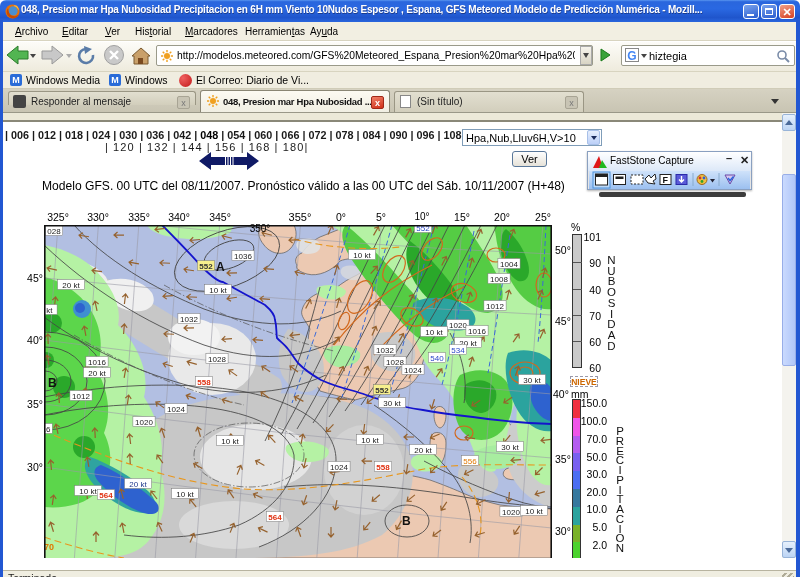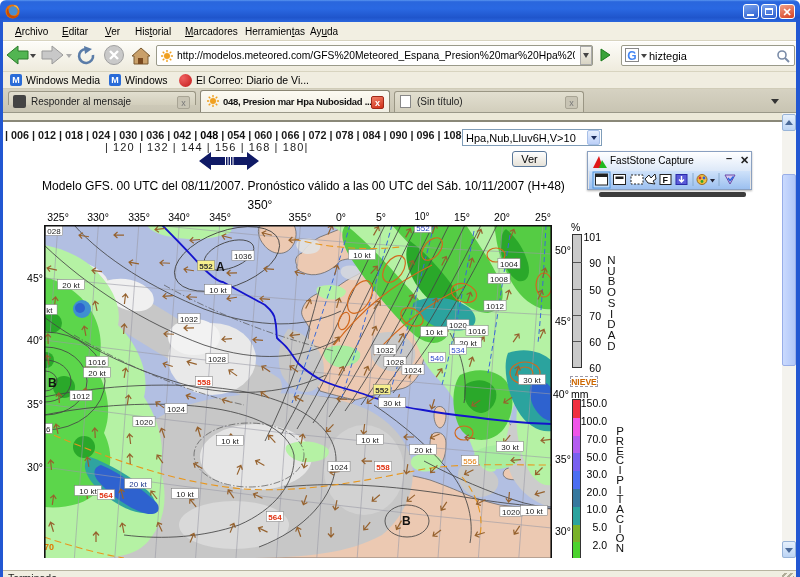--- a/index.html
+++ b/index.html
@@ -7,20 +7,21 @@
   <div style="position:absolute;left:0;top:0;width:800px;height:22px;background:linear-gradient(180deg,#5a96f0 0%,#2a66dd 8%,#2a68e2 40%,#1f55cc 80%,#2a66dd 100%);border-radius:6px 6px 0 0;"></div>
   <div style="position:absolute;left:0;top:20px;width:3px;height:552px;background:#2257d2;"></div>
   <div style="position:absolute;right:0;top:20px;width:4px;height:552px;background:#2257d2;"></div>
   <div style="position:absolute;left:0;bottom:0;width:800px;height:5px;background:#2257d2;"></div>
   <svg width="15" height="15" viewBox="0 0 16 16" style="position:absolute;left:5px;top:4px">
     <circle cx="8" cy="8" r="7.5" fill="#e87009"></circle>
     <circle cx="8.6" cy="7.4" r="4.9" fill="#4a8fd0"></circle>
     <path d="M3.2,4.5 C1.6,6.5 1.4,9.5 2.6,11.8 C4,14.2 6.8,15.6 9.6,15.2 C12,14.8 14,13.2 14.9,11 C13.4,12.6 11,13.3 8.8,12.8 C6.2,12.2 4.2,10 3.8,7.4 C3.6,6.4 3.7,5.4 3.2,4.5 Z" fill="#c94b00"></path>
     <path d="M9,2 C11.5,2.4 13.8,4.4 14.5,7 C15,5 14,2.8 12.2,1.7 C11.2,1.1 10,0.9 9,2 Z" fill="#f8bc40"></path>
   </svg>
+  <div style="position:absolute;left:21px;top:4px;width:715px;font-size:10px;font-weight:bold;color:#fff;white-space:nowrap;overflow:hidden;text-shadow:0.5px 0.5px 0 #1a3a8c;letter-spacing:-0.2px">048, Presion mar Hpa Nubosidad Precipitacion en 6H mm Viento 10Nudos Espesor , Espana, GFS Meteored Modelo de Predicción Numérica - Mozill...</div>
   <div style="position:absolute;left:743px;top:4px;width:16px;height:15px;background:linear-gradient(160deg,#7ba4ec,#2a5cd0);border:1px solid #fff;border-radius:3px">
       <div style="position:absolute;left:3px;bottom:2px;width:7px;height:2.5px;background:#fff"></div>
     </div>
   <div style="position:absolute;left:761px;top:4px;width:16px;height:15px;background:linear-gradient(160deg,#7ba4ec,#2a5cd0);border:1px solid #fff;border-radius:3px">
       <div style="margin:3px auto 0;width:8px;height:7px;border:1.5px solid #fff;border-top-width:2.5px"></div>
     </div>
   <div style="position:absolute;left:779px;top:4px;width:16px;height:15px;background:linear-gradient(160deg,#f0a088,#d64022);border:1px solid #fff;border-radius:3px;color:#fff;font-weight:bold;font-size:11px;text-align:center;line-height:14px">✕</div>
 
   <div style="position:absolute;left:3px;top:22px;width:793px;height:19px;background:#f2efe2;border-bottom:1px solid #d8d4c0;font-size:10px;color:#000">
     <span style="position:absolute;left:12px;top:4px"><u>A</u>rchivo</span>
@@ -879,21 +880,21 @@
 <text x="4" y="162" font-size="12" font-weight="bold" fill="#111" font-family="Liberation Sans,sans-serif">B</text>
 <text x="358" y="300" font-size="12" font-weight="bold" fill="#111" font-family="Liberation Sans,sans-serif">B</text>
 <text x="0" y="325" font-size="9" font-weight="bold" fill="#e07800" font-family="Liberation Sans,sans-serif">70</text>
 <path d="M0.8,333 L0.8,0.8 L507.2,0.8 L507.2,333" fill="none" stroke="#111" stroke-width="1.6"></path>
 </svg>
   <div style="position:absolute;left:58px;top:211px;transform:translateX(-50%);font-size:10.5px;color:#000">325°</div>
 <div style="position:absolute;left:98px;top:211px;transform:translateX(-50%);font-size:10.5px;color:#000">330°</div>
 <div style="position:absolute;left:139px;top:211px;transform:translateX(-50%);font-size:10.5px;color:#000">335°</div>
 <div style="position:absolute;left:179px;top:211px;transform:translateX(-50%);font-size:10.5px;color:#000">340°</div>
 <div style="position:absolute;left:220px;top:211px;transform:translateX(-50%);font-size:10.5px;color:#000">345°</div>
-<div style="position:absolute;left:260px;top:198px;transform:translateX(-50%);font-size:12px;color:#000">350°</div>
+<div style="position:absolute;left:260px;top:223px;transform:translateX(-50%);font-size:10px;color:#000">350°</div>
 <div style="position:absolute;left:300px;top:211px;transform:translateX(-50%);font-size:11px;color:#000">355°</div>
 <div style="position:absolute;left:341px;top:211px;transform:translateX(-50%);font-size:10.5px;color:#000">0°</div>
 <div style="position:absolute;left:381px;top:211px;transform:translateX(-50%);font-size:10.5px;color:#000">5°</div>
 <div style="position:absolute;left:422px;top:211px;transform:translateX(-50%);font-size:10px;color:#000">10°</div>
 <div style="position:absolute;left:462px;top:211px;transform:translateX(-50%);font-size:10.5px;color:#000">15°</div>
 <div style="position:absolute;left:502px;top:211px;transform:translateX(-50%);font-size:10.5px;color:#000">20°</div>
 <div style="position:absolute;left:543px;top:211px;transform:translateX(-50%);font-size:10.5px;color:#000">25°</div>
 <div style="position:absolute;left:43px;top:272px;transform:translateX(-100%);font-size:10.5px;color:#000">45°</div>
 <div style="position:absolute;left:43px;top:334px;transform:translateX(-100%);font-size:10.5px;color:#000">40°</div>
 <div style="position:absolute;left:43px;top:398px;transform:translateX(-100%);font-size:10.5px;color:#000">35°</div>
@@ -903,21 +904,21 @@
 <div style="position:absolute;left:555px;top:453px;font-size:10.5px;color:#000">35°</div>
 <div style="position:absolute;left:555px;top:525px;font-size:10.5px;color:#000">30°</div>
   <div style="position:absolute;left:571px;top:221px;font-size:10.5px;color:#000">%</div>
 <div style="position:absolute;left:572px;top:234px;width:10px;height:134px;background:#c9c9c9;border:1px solid #333"></div>
 <div style="position:absolute;left:573px;top:262px;width:9px;height:1px;background:#555"></div>
 <div style="position:absolute;left:573px;top:289px;width:9px;height:1px;background:#555"></div>
 <div style="position:absolute;left:573px;top:315px;width:9px;height:1px;background:#555"></div>
 <div style="position:absolute;left:573px;top:341px;width:9px;height:1px;background:#555"></div>
 <div style="position:absolute;left:601px;top:231px;transform:translateX(-100%);font-size:10.5px;color:#000">101</div>
 <div style="position:absolute;left:601px;top:257px;transform:translateX(-100%);font-size:10.5px;color:#000">90</div>
-<div style="position:absolute;left:601px;top:284px;transform:translateX(-100%);font-size:10.5px;color:#000">50</div>
+<div style="position:absolute;left:601px;top:284px;transform:translateX(-100%);font-size:10.5px;color:#000">40</div>
 <div style="position:absolute;left:601px;top:310px;transform:translateX(-100%);font-size:10.5px;color:#000">70</div>
 <div style="position:absolute;left:601px;top:336px;transform:translateX(-100%);font-size:10.5px;color:#000">60</div>
 <div style="position:absolute;left:601px;top:362px;transform:translateX(-100%);font-size:10.5px;color:#000">60</div>
 <div style="position:absolute;left:605px;top:255px;width:13px;text-align:center;font-size:11.5px;line-height:10.7px;color:#111">N<br>U<br>B<br>O<br>S<br>I<br>D<br>A<br>D</div>
 <div style="position:absolute;left:570px;top:376px;width:28px;height:11px;border:1px dashed #99a;background:#fff;font-size:8.5px;font-weight:bold;color:#cc6600;text-align:center;line-height:11px">NIEVE</div>
 <div style="position:absolute;left:553px;top:388px;font-size:10.5px;color:#000">40°</div>
 <div style="position:absolute;left:571px;top:388px;font-size:10.5px;color:#000">mm</div>
 <div style="position:absolute;left:572px;top:399px;width:9px;height:159px;border:1px solid #333;border-bottom:none;overflow:hidden">
       <div style="height:17.8px;background:#f03040"></div>
       <div style="height:17.8px;background:#f055e8"></div>

